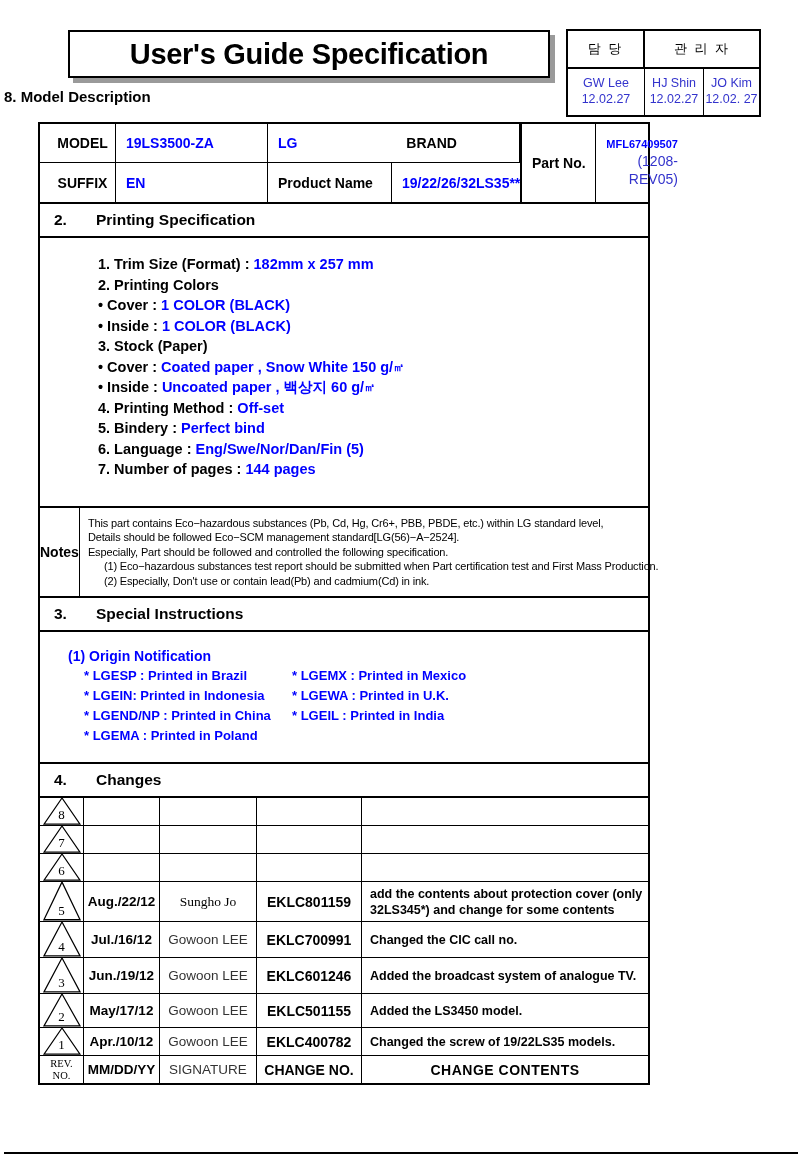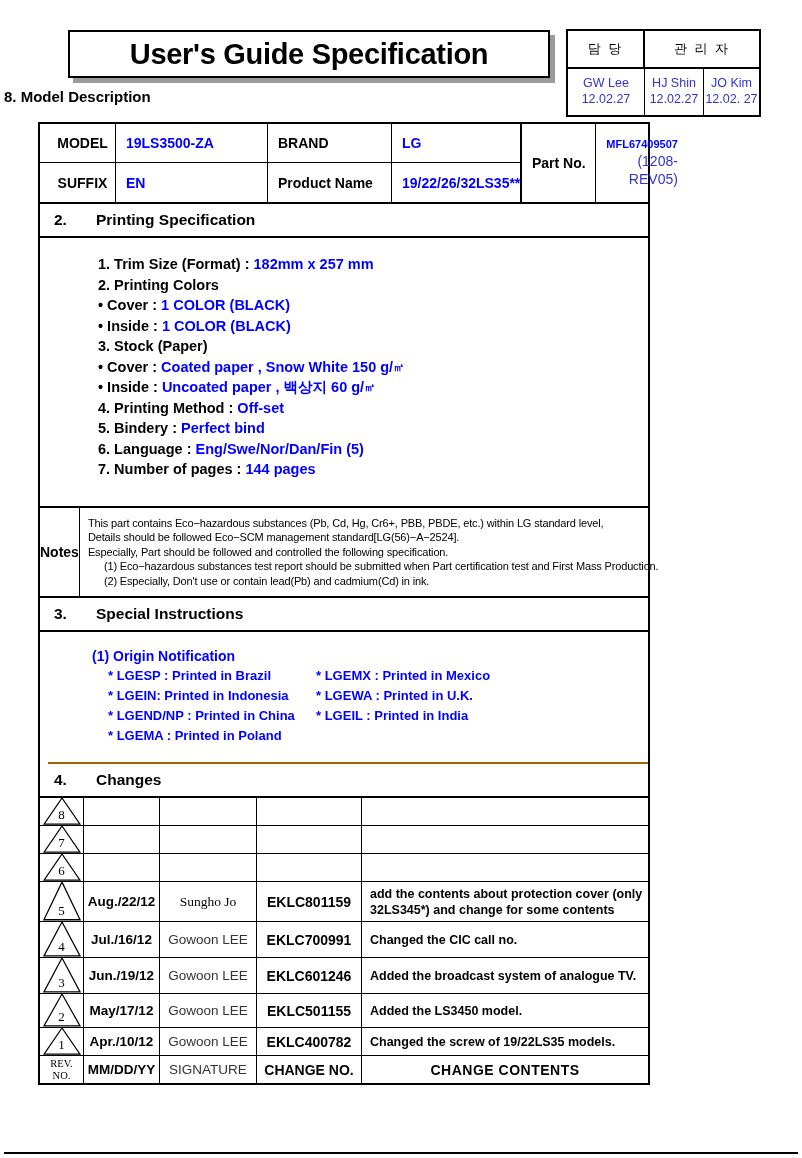--- a/index.html
+++ b/index.html
@@ -234,23 +234,22 @@
     font-family: "Liberation Sans", sans-serif;
     font-size: 11px;
     line-height: 14.5px;
     letter-spacing: -0.15px;
   }
   #notes-text .nline { white-space: nowrap; }
   #notes-text .indent1 { padding-left: 16px; }
 
   
   #special-body {
-    padding: 14px 0 16px 44px;
-    border-bottom: 2px solid #a16207;
-    margin-left: 8px;
+    padding: 14px 0 16px 28px;
+    border-bottom: 2px solid #000000;
   }
   #special-body .si-head {
     color: #0000ff;
     font-weight: bold;
     font-size: 14px;
     line-height: 20px;
   }
   #special-body .si-row {
     display: flex;
     color: #0000ff;
@@ -363,22 +362,22 @@
 
   <div id="section1-heading">8.  Model Description</div>
 
   <div id="main-frame">
 
     <div id="model-table">
       <div class="left-block">
         <div class="mrow first">
           <div class="mcell lbl" id="cell-model-label">MODEL</div>
           <div class="mcell val" id="cell-model-value">19LS3500-ZA</div>
+          <div class="mcell val" id="cell-brand-value">LG</div>
           <div class="mcell lbl" id="cell-brand-label">BRAND</div>
-          <div class="mcell val" id="cell-brand-value">LG</div>
         </div>
         <div class="mrow">
           <div class="mcell lbl" id="cell-suffix-label">SUFFIX</div>
           <div class="mcell val" id="cell-suffix-value">EN</div>
           <div class="mcell lbl" id="cell-prodname-label">Product Name</div>
           <div class="mcell val" id="cell-prodname-value">19/22/26/32LS35**</div>
         </div>
       </div>
       <div class="right-block">
         <div id="cell-partno-label">Part No.</div>

